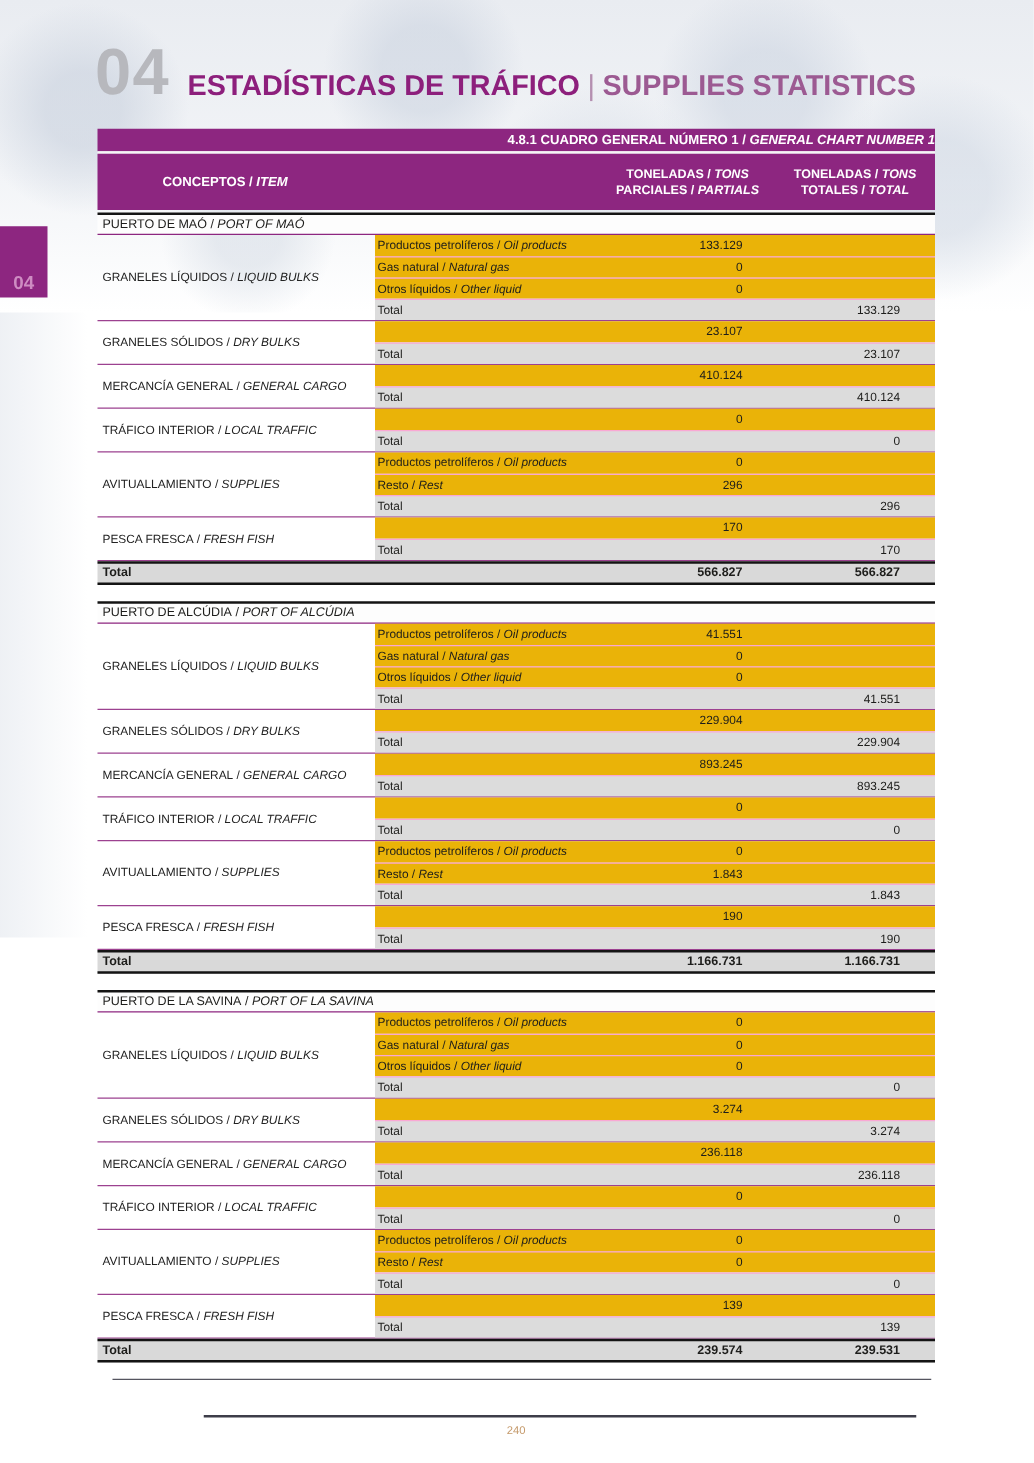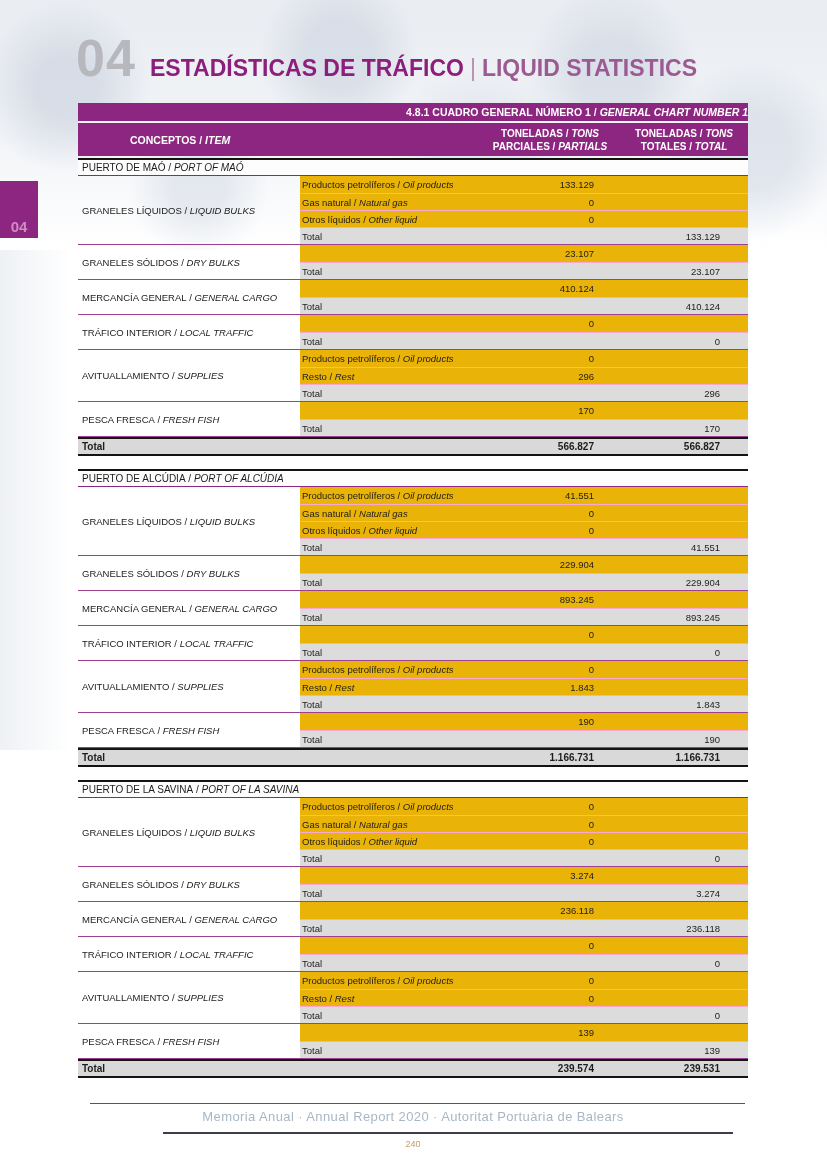--- a/index.html
+++ b/index.html
@@ -34,21 +34,21 @@
 
   
   .side-tab { position:absolute; left:0; top:181px; width:38px; height:57px; background:#8d2680;
     display:flex; align-items:flex-end; justify-content:center; }
   .side-tab span { color:#ce8cc2; font-size:15px; font-weight:bold; padding-bottom:3px; }
 
   
   .tbl { position:absolute; left:78px; top:103px; width:670px; }
   .tbl-title { height:18px; line-height:18px; background:#8d2680; color:#fff; font-size:10.5px; font-weight:bold; padding-left:5px; white-space:nowrap;text-align:right; }
   .white-sep { height:2px; background:#f6f4f6; }
-  .tbl-head { height:33px; background:#8d2680; color:#fff; display:flex; }
+  .tbl-head { height:45px; background:#8d2680; color:#fff; display:flex; }
   .h-concepts { width:402px; display:flex; align-items:center; padding-left:52px; font-size:10.5px; font-weight:bold; }
   .h-num { display:flex; flex-direction:column; justify-content:center; text-align:center; font-size:10px; font-weight:bold; line-height:1.3; }
   .h-part { width:140px; }
   .h-tot { width:128px; }
 
   .tbl-body { margin-top:2px; }
   .port-section { margin-bottom:13px; }
   .port-header { height:18px; line-height:15px; border-top:2px solid #141414; border-bottom:1px solid #8d2680;
     font-size:10px; font-weight:normal; padding-left:4px; display:flex; align-items:center; background:#fdfdfd; }
   .port-header em { font-style:italic; }
@@ -82,21 +82,21 @@
 </style>
 </head>
 <body>
 
 <div class="page">
   <div class="texture"></div>
   <div class="texture-left"></div>
 
   <div class="chapter-num">04</div>
   <div class="page-title">
-    <span class="title-es">ESTADÍSTICAS DE TRÁFICO</span><span class="title-sep">|</span><span class="title-en">LIQUID STATISTICS</span>
+    <span class="title-es">ESTADÍSTICAS DE TRÁFICO</span><span class="title-sep">|</span><span class="title-en">SUPPLIES STATISTICS</span>
   </div>
 
   <div class="side-tab">
     <span>04</span>
   </div>
 
   <div class="tbl">
     <div class="tbl-title"><span>4.8.1 CUADRO GENERAL NÚMERO 1</span><span class="sp"> / </span><em>GENERAL CHART NUMBER 1</em></div>
     <div class="white-sep"></div>
     <div class="tbl-head">
@@ -535,16 +535,15 @@
           <div class="section-total">
             <div class="st-label">Total</div>
             <div class="st-part">239.574</div>
             <div class="st-tot">239.531</div>
           </div>
         </div>
       </div>
   </div>
 
   <div class="footer-rule-top"></div>
-  <div class="footer-text">Memoria Anual · Annual Report 2020 · Autoritat Portuària de Balears</div>
   <div class="footer-rule-bottom"></div>
   <div class="page-num">240</div>
 </div>
 
 </body></html>

